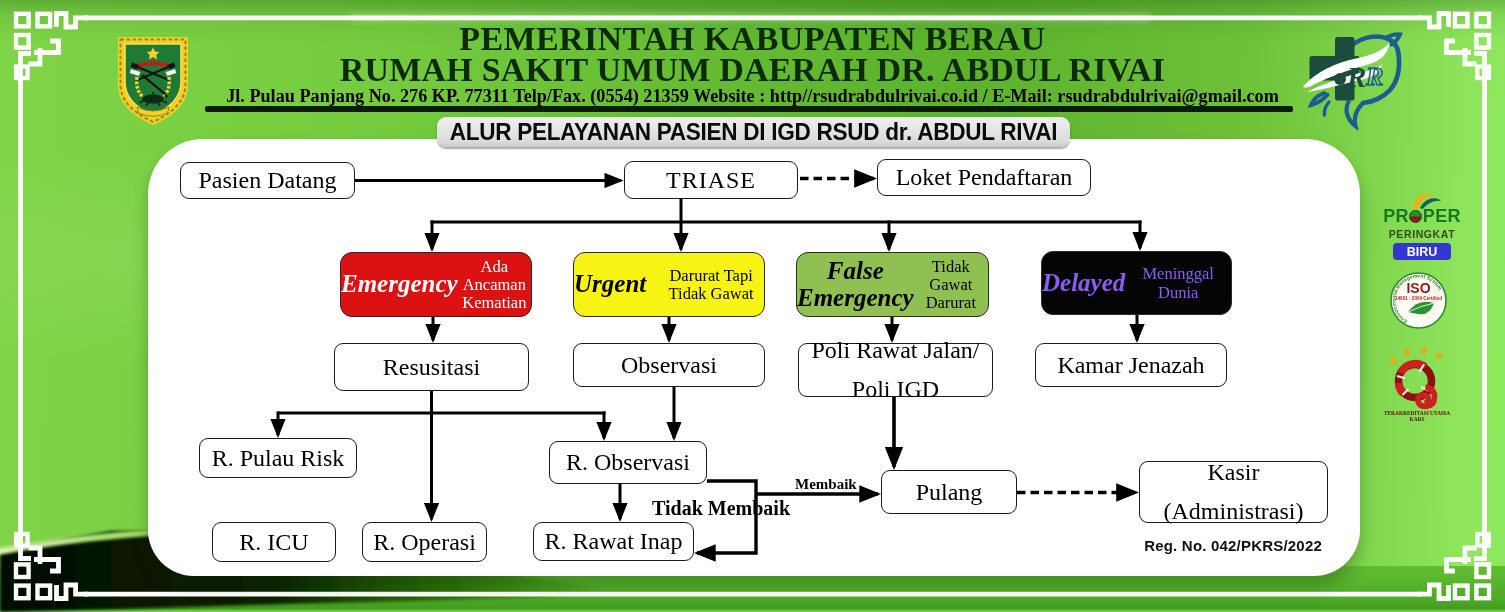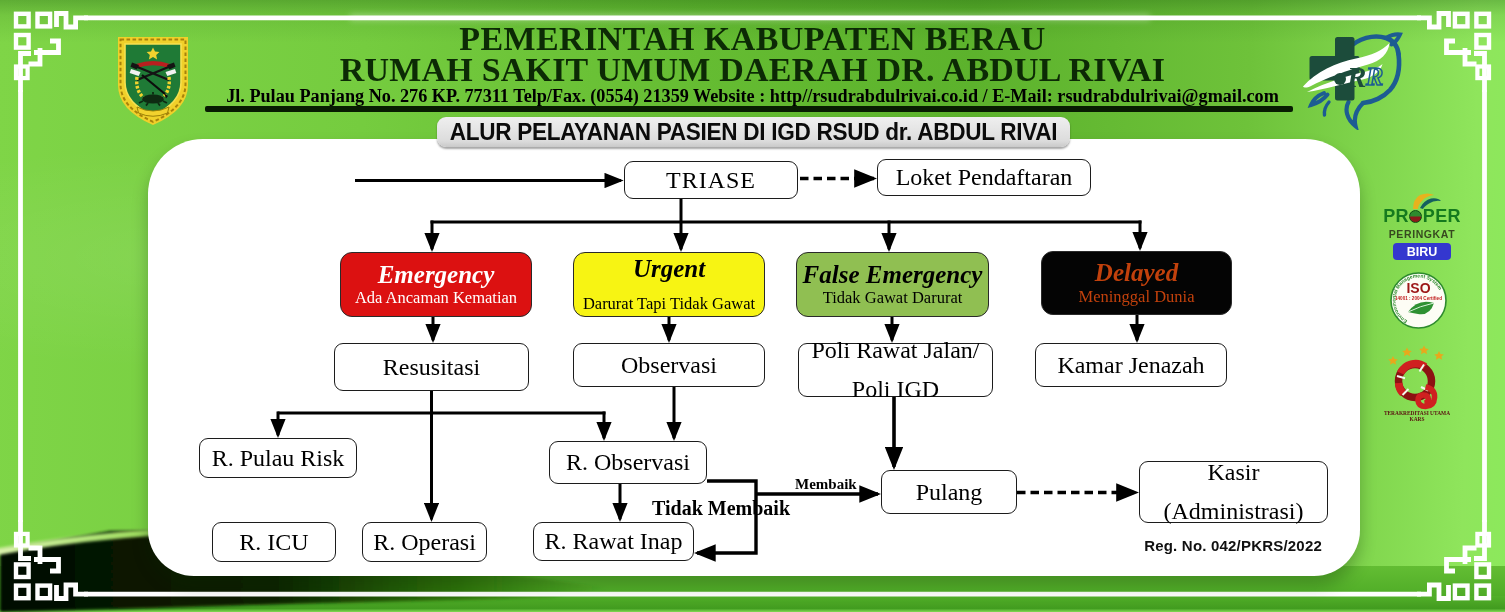--- a/index.html
+++ b/index.html
@@ -33,21 +33,21 @@
   #title-bar{left:437px;top:117px;width:633px;height:30px;background:linear-gradient(180deg,#efefef,#dcdcdc 80%,#c9c9c9);
     border-radius:9px;display:flex;align-items:center;justify-content:center;box-shadow:0 1.5px 2px rgba(0,0,0,.35);}
   #title-bar span{font-family:"Liberation Sans",sans-serif;font-weight:bold;font-size:23.5px;color:#0b0b0b;
     white-space:nowrap;transform:scaleX(.96);letter-spacing:-.3px;}
 
   
   .node{position:absolute;background:#fff;border:1.6px solid #1c1c1c;border-radius:9px;
     display:flex;align-items:center;justify-content:center;text-align:center;
     font-size:24px;color:#000;line-height:1.04;box-sizing:border-box;white-space:nowrap;}
   .node.two{flex-direction:column;gap:14px;}
-  .cat{position:absolute;border:1.6px solid #2a2a2a;border-radius:12px;display:flex;flex-direction:column;
+  .cat{position:absolute;border:1.6px solid #2a2a2a;border-radius:12px;display:flex;flex-direction:row;
     align-items:center;justify-content:center;text-align:center;box-sizing:border-box;}
   .cat .t{font-size:25px;font-weight:bold;font-style:italic;line-height:1.05;}
   .cat .s{font-size:16.5px;line-height:1.1;margin-top:1px;}
 
   .flow-label{position:absolute;font-weight:bold;color:#000;white-space:nowrap;}
 
   #reg-no{position:absolute;right:183px;top:537px;font-family:Liberation Sans, sans-serif;
     font-weight:bold;font-size:15px;color:#111;letter-spacing:.2px;}
 
   
@@ -247,39 +247,42 @@
 <path d="M604 411.5 V438.3" marker-end="url(#ah)" stroke-width="3"></path>
 <path d="M674 387 V438.3" marker-end="url(#ah)" stroke-width="3"></path>
 <path d="M620 484 V519.3" marker-end="url(#ah)" stroke-width="3"></path>
 <path d="M707 481 H756 V553 H697" marker-end="url(#ah)" stroke-width="3.4"></path>
 <path d="M756 494 H878" marker-end="url(#ah)" stroke-width="3.4"></path>
 <path d="M894 397 V466.8" marker-end="url(#ah)" stroke-width="3.6"></path>
 <path d="M1017 492.5 H1136" marker-end="url(#ah)" stroke-dasharray="8.5 5" stroke-width="3.6"></path>
 </g>
 </svg>
 
+<div class="node" style="left:180px;top:162px;width:175px;height:37px">
+      <span>Pasien Datang</span>
+    </div>
 <div class="node" style="left:624px;top:161px;width:174px;height:38px;letter-spacing:1px">
       <span>TRIASE</span>
     </div>
 <div class="node" style="left:877px;top:159px;width:214px;height:37px">
       <span>Loket Pendaftaran</span>
     </div>
 <div class="cat" id="cat-0" style="left: 340px; top: 252px; width: 192px; height: 65px; background: rgb(220, 17, 17); color: rgb(255, 255, 255);">
 <div class="t">Emergency</div>
 <div class="s">Ada Ancaman Kematian</div>
 </div>
 <div class="cat" id="cat-1" style="left: 573px; top: 252px; width: 192px; height: 65px; background: rgb(247, 244, 19); color: rgb(0, 0, 0); gap: 12px;">
 <div class="t">Urgent</div>
 <div class="s">Darurat Tapi Tidak Gawat</div>
 </div>
 <div class="cat" id="cat-2" style="left: 796px; top: 252px; width: 193px; height: 65px; background: rgb(144, 191, 82); color: rgb(0, 0, 0);">
 <div class="t">False Emergency</div>
 <div class="s">Tidak Gawat Darurat</div>
 </div>
-<div class="cat" id="cat-3" style="left: 1041px; top: 251px; width: 191px; height: 64px; background: rgb(4, 4, 4); color: #c2410c;">
+<div class="cat" id="cat-3" style="left: 1041px; top: 251px; width: 191px; height: 64px; background: rgb(4, 4, 4); color: #8b5cf6;">
 <div class="t">Delayed</div>
 <div class="s">Meninggal Dunia</div>
 </div>
 <div class="node" style="left:334px;top:343px;width:195px;height:48px">
       <span>Resusitasi</span>
     </div>
 <div class="node" style="left:573px;top:343px;width:192px;height:44px">
       <span>Observasi</span>
     </div>
 <div class="node two" style="left:798px;top:343px;width:195px;height:54px">

